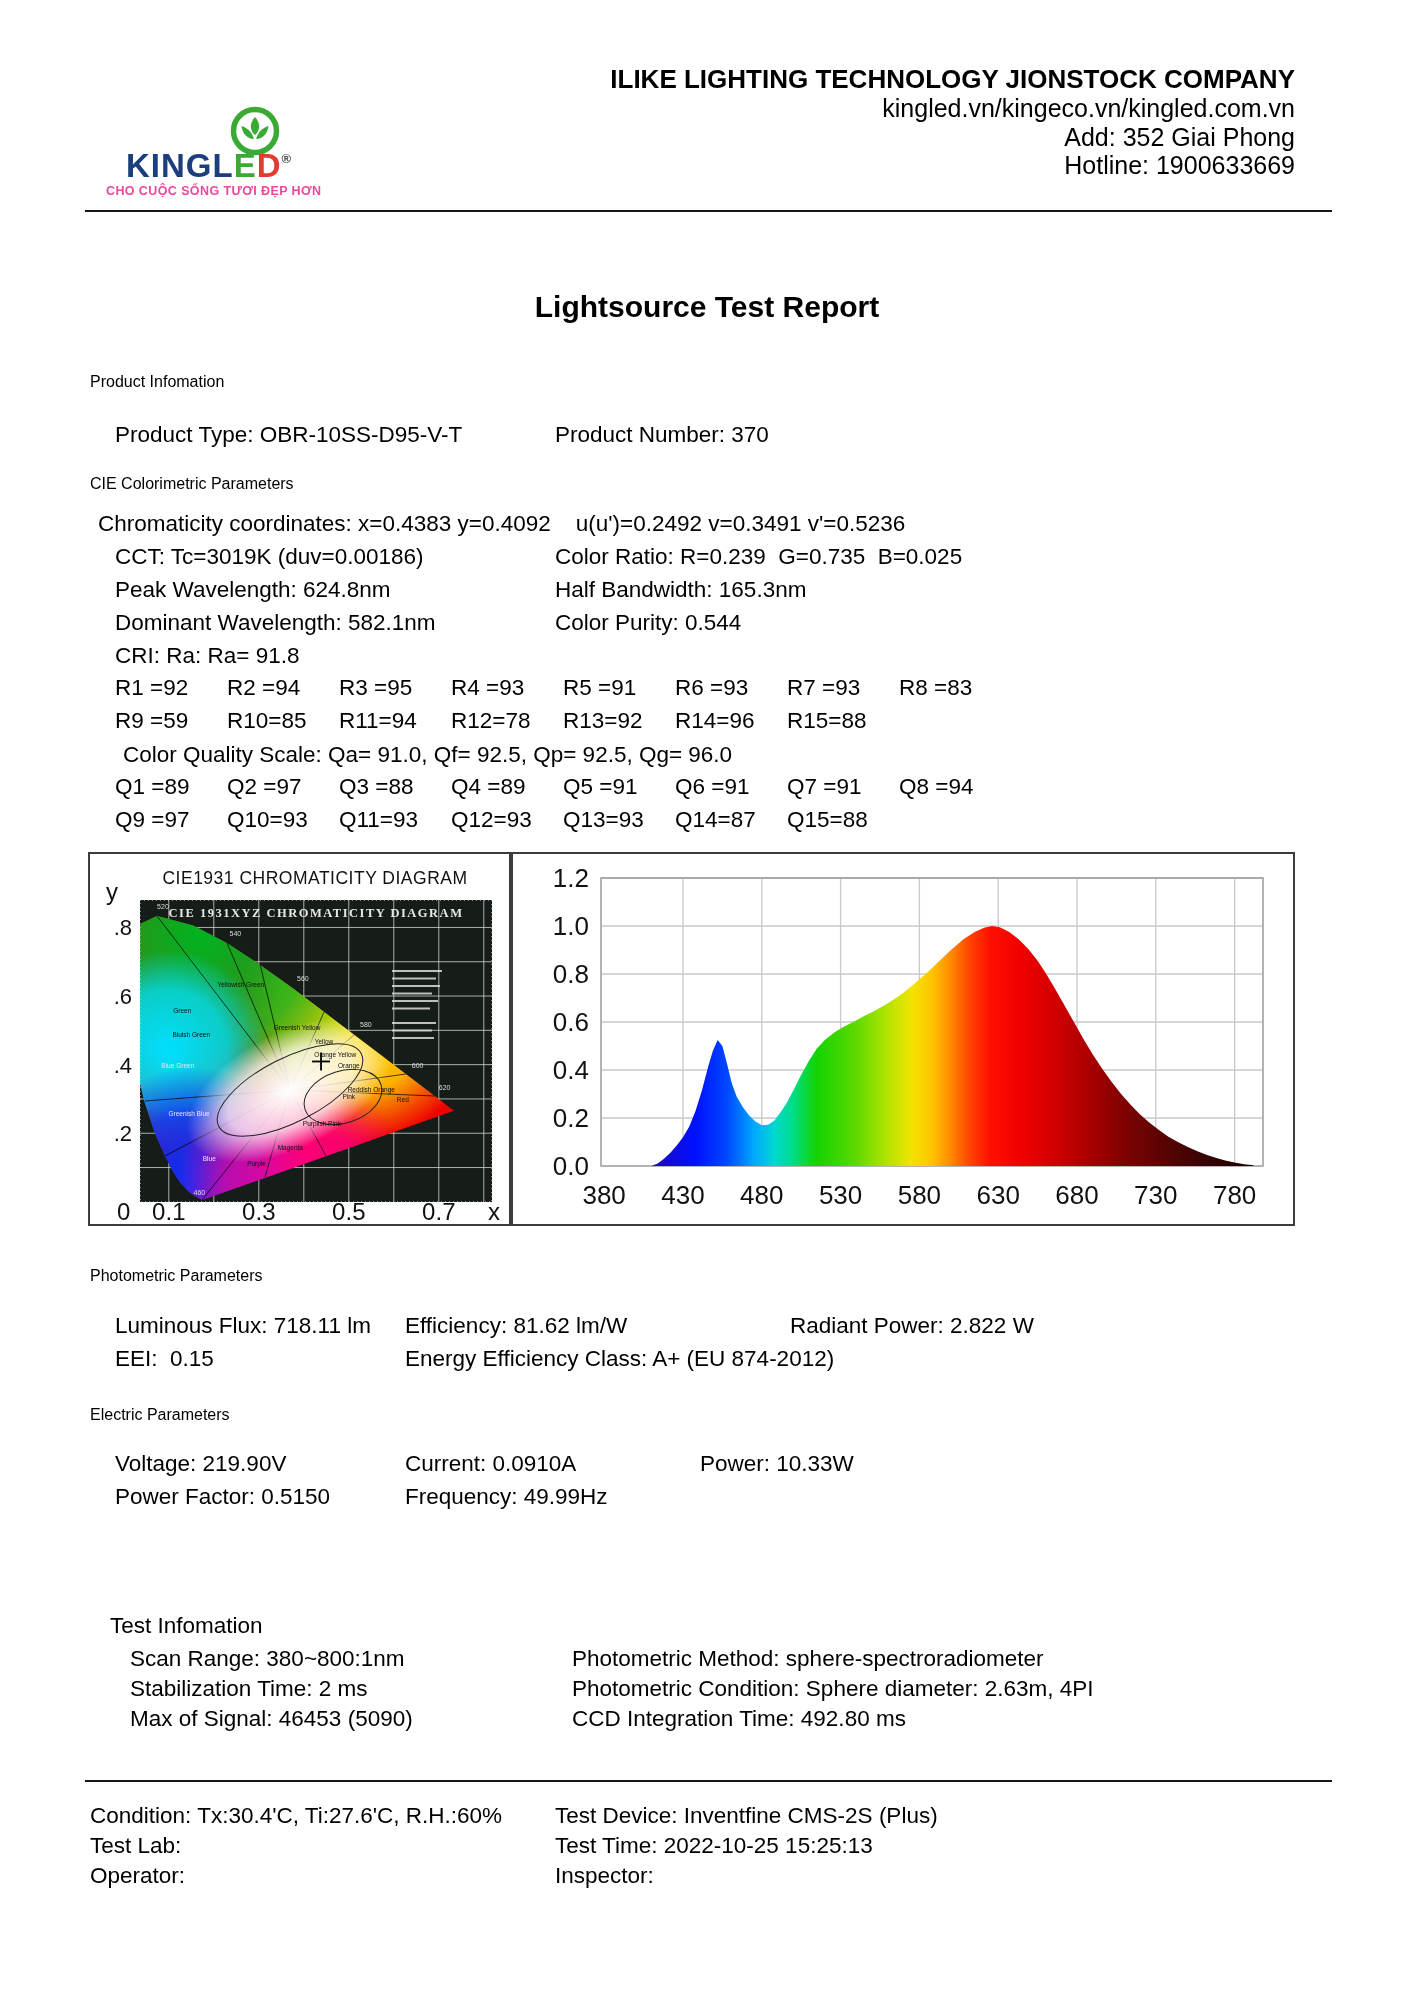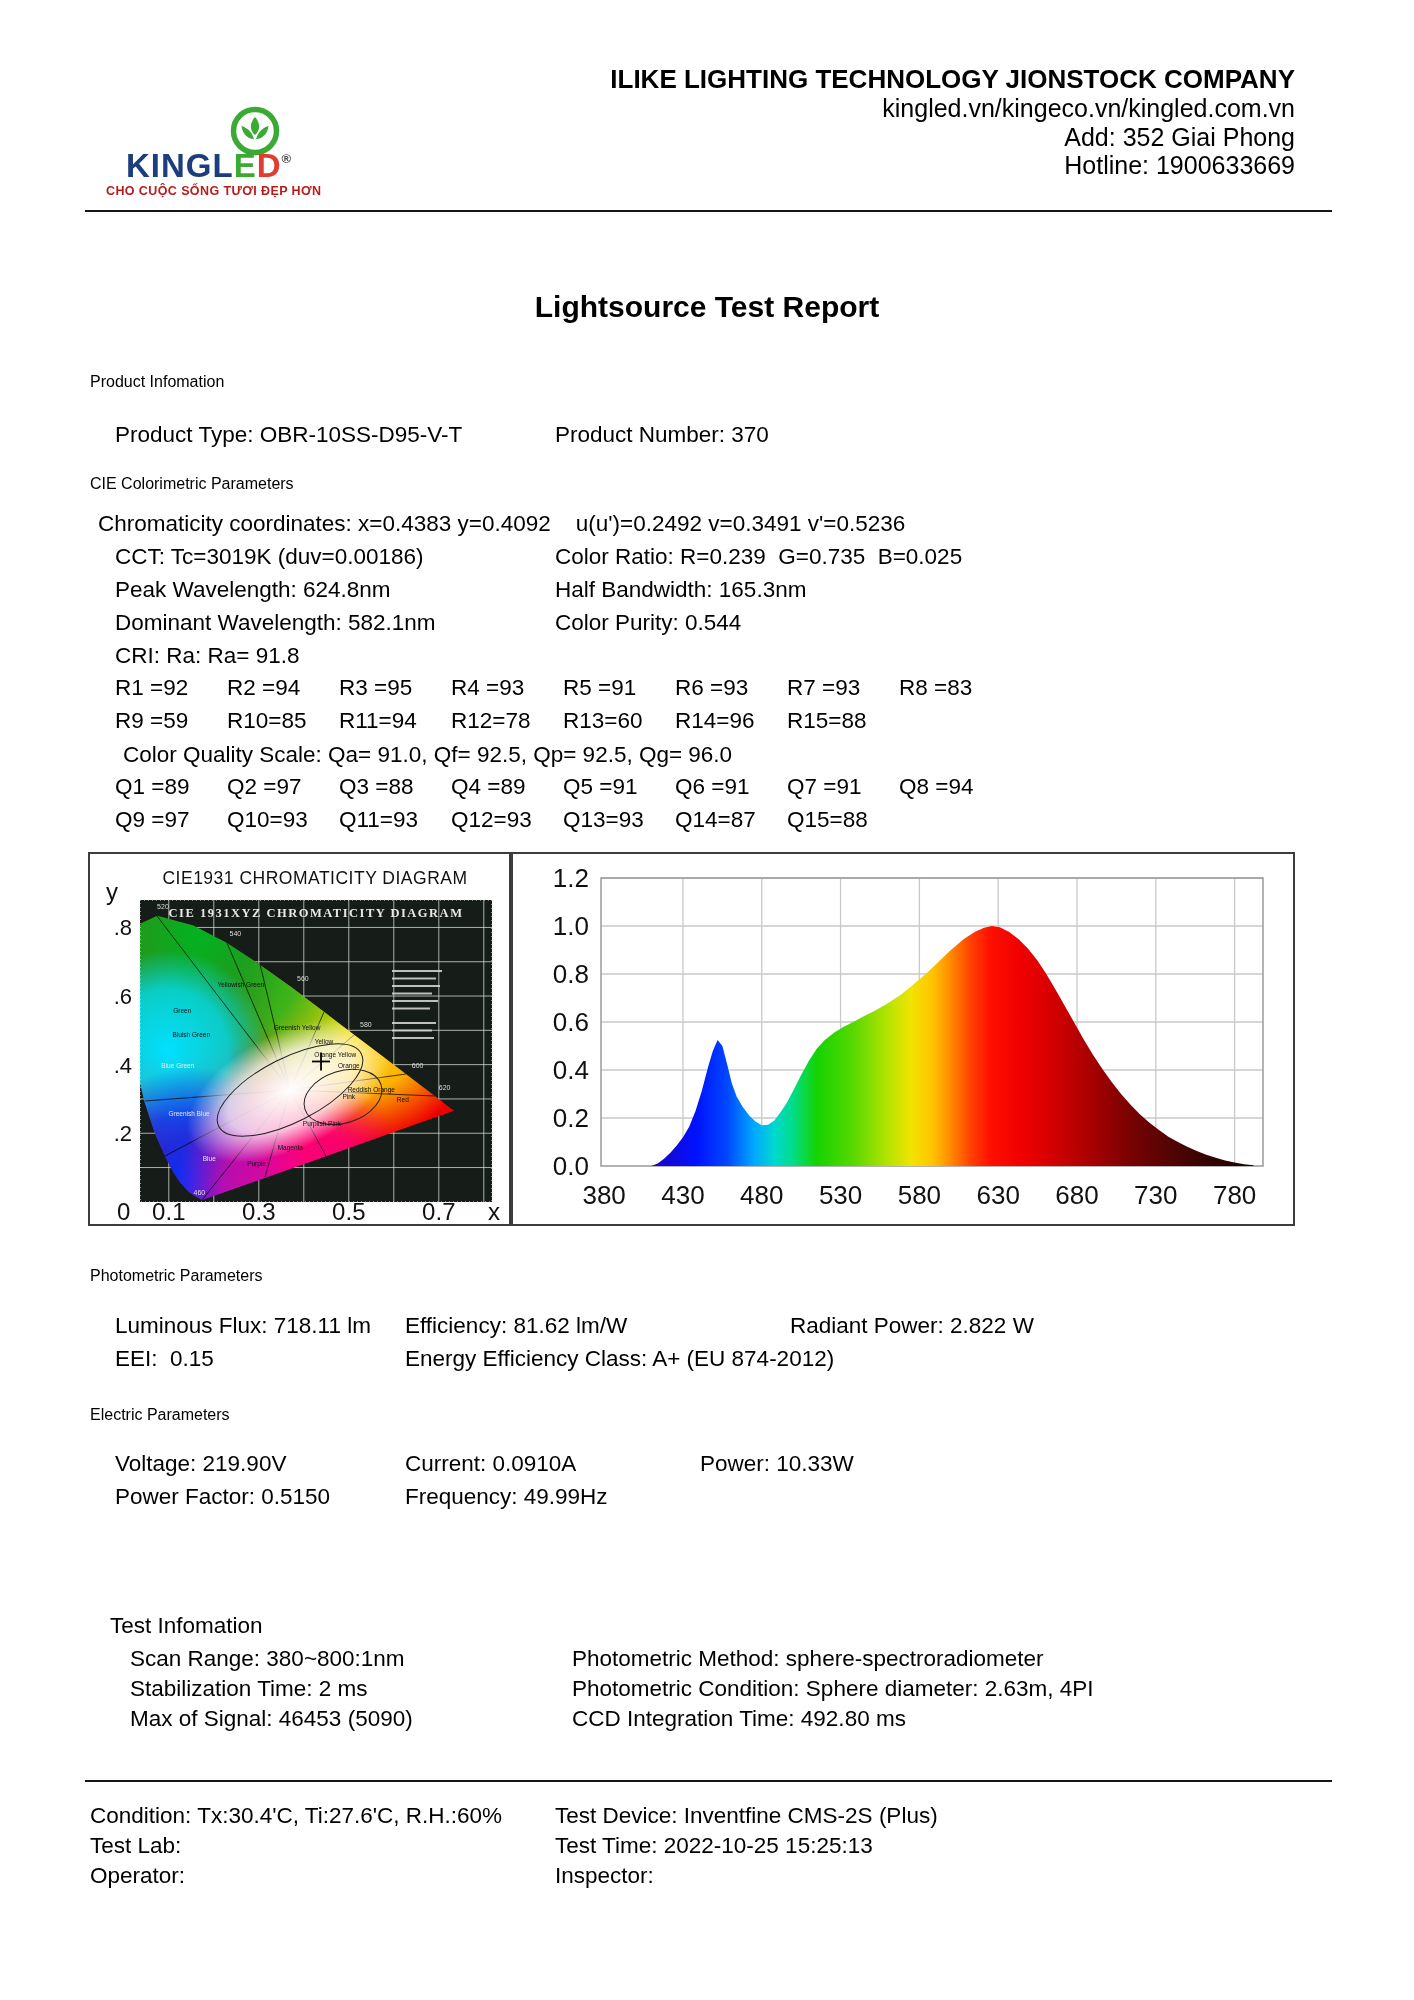--- a/index.html
+++ b/index.html
@@ -12,21 +12,21 @@
   .hr{position:absolute;border-top:2px solid #151515;height:0;}
   .corp{position:absolute;top:64px;right:119px;text-align:right;}
   .corp .c1{font-size:26px;font-weight:bold;line-height:30px;white-space:pre;}
   .corp .c2{font-size:25px;line-height:28.5px;white-space:pre;}
   .logo{position:absolute;left:100px;top:103px;width:220px;height:100px;}
   .logo-mark{position:absolute;left:128px;top:2px;}
   .logo-word{position:absolute;left:26px;top:46px;font-size:33px;font-weight:bold;
              letter-spacing:1px;white-space:pre;line-height:1;}
   .lw-king{color:#1d3e7d;} .lw-e{color:#3aaa35;} .lw-d{color:#e03c31;}
   .lw-reg{color:#444;font-size:13px;vertical-align:14px;letter-spacing:0;}
-  .logo-tag{position:absolute;left:6px;top:81px;color:#b91c1c;font-size:12.5px;
+  .logo-tag{position:absolute;left:6px;top:81px;color:#ec4899;font-size:12.5px;
             font-weight:bold;letter-spacing:0.4px;white-space:pre;}
   .rrow{position:absolute;left:115px;white-space:pre;font-size:22.5px;}
   .cell{display:inline-block;width:112px;white-space:pre;}
   .box{position:absolute;top:852px;border:2px solid #3c3c3c;background:#fff;}
   .box-left{left:88px;width:419px;height:370px;}
   .box-right{left:511px;width:780px;height:370px;}
   svg{display:block;}
 </style>
 </head>
 <body>
@@ -62,21 +62,21 @@
   <div class="sec" style="left:90px;top:474px;">CIE Colorimetric Parameters</div>
   <div class="t" style="left:98px;top:510px;">Chromaticity coordinates: x=0.4383 y=0.4092    u(u')=0.2492 v=0.3491 v'=0.5236</div>
   <div class="t" style="left:115px;top:543px;">CCT: Tc=3019K (duv=0.00186)</div>
   <div class="t" style="left:555px;top:543px;">Color Ratio: R=0.239  G=0.735  B=0.025</div>
   <div class="t" style="left:115px;top:576px;">Peak Wavelength: 624.8nm</div>
   <div class="t" style="left:555px;top:576px;">Half Bandwidth: 165.3nm</div>
   <div class="t" style="left:115px;top:609px;">Dominant Wavelength: 582.1nm</div>
   <div class="t" style="left:555px;top:609px;">Color Purity: 0.544</div>
   <div class="t" style="left:115px;top:642px;">CRI: Ra: Ra= 91.8</div>
   <div class="rrow" style="top:675px;"><span class="cell">R1 =92</span><span class="cell">R2 =94</span><span class="cell">R3 =95</span><span class="cell">R4 =93</span><span class="cell">R5 =91</span><span class="cell">R6 =93</span><span class="cell">R7 =93</span><span class="cell">R8 =83</span></div>
-  <div class="rrow" style="top:708px;"><span class="cell">R9 =59</span><span class="cell">R10=85</span><span class="cell">R11=94</span><span class="cell">R12=78</span><span class="cell">R13=60</span><span class="cell">R14=96</span><span class="cell">R15=88</span></div>
+  <div class="rrow" style="top:708px;"><span class="cell">R9 =59</span><span class="cell">R10=85</span><span class="cell">R11=94</span><span class="cell">R12=78</span><span class="cell">R13=92</span><span class="cell">R14=96</span><span class="cell">R15=88</span></div>
   <div class="t" style="left:115px;top:741px;margin-left:8px;">Color Quality Scale: Qa= 91.0, Qf= 92.5, Qp= 92.5, Qg= 96.0</div>
   <div class="rrow" style="top:774px;"><span class="cell">Q1 =89</span><span class="cell">Q2 =97</span><span class="cell">Q3 =88</span><span class="cell">Q4 =89</span><span class="cell">Q5 =91</span><span class="cell">Q6 =91</span><span class="cell">Q7 =91</span><span class="cell">Q8 =94</span></div>
   <div class="rrow" style="top:807px;"><span class="cell">Q9 =97</span><span class="cell">Q10=93</span><span class="cell">Q11=93</span><span class="cell">Q12=93</span><span class="cell">Q13=93</span><span class="cell">Q14=87</span><span class="cell">Q15=88</span></div>
 
   <div class="box box-left">
     <svg id="cie-svg" width="419" height="370" viewBox="0 0 419 370">
         <text x="225" y="30" text-anchor="middle" font-size="17.5" letter-spacing="0.5" fill="#111">CIE1931 CHROMATICITY DIAGRAM</text>
         <text x="16" y="46" font-size="24" fill="#111">y</text>
         <text x="398" y="366" font-size="24" fill="#111">x</text>
         <text x="42" y="81.43999999999998" text-anchor="end" font-size="22" fill="#111">.8</text>

